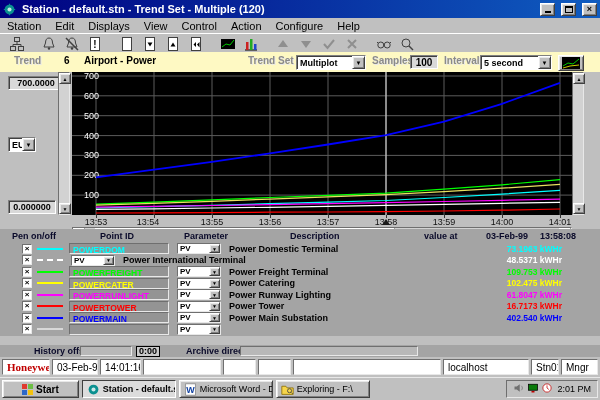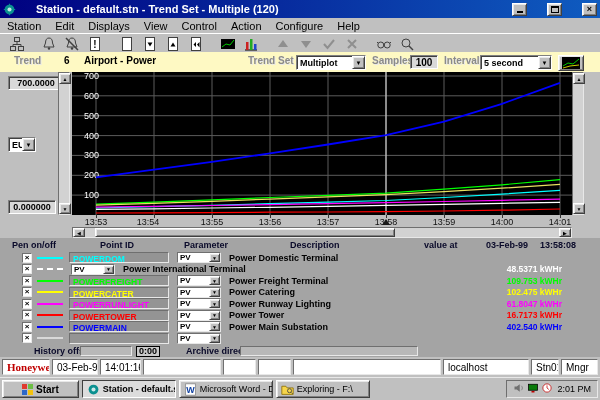--- a/index.html
+++ b/index.html
@@ -13,21 +13,21 @@
              box-shadow: inset 1px 1px 0 #e8e8e8, inset -1px -1px 0 #808080; }
   .sunken  { border-top:1px solid #808080; border-left:1px solid #808080;
              border-right:1px solid #fff; border-bottom:1px solid #fff;
              box-shadow: inset 1px 1px 0 #404040; }
   .sunken-lite { border-top:1px solid #6f6f6f; border-left:1px solid #6f6f6f;
              border-right:1px solid #e8e8e8; border-bottom:1px solid #e8e8e8; }
 
   
   .titlebar { position:absolute; top:0; left:0; right:0; height:18px;
     background:linear-gradient(90deg,#000080,#0f5cc0); color:#fff;
-    display:flex; align-items:center; padding:0 3px; gap:20px; }
+    display:flex; align-items:center; padding:0 3px; gap:6px; }
   .titlebar .ttl { font-size:11px; font-weight:bold; flex:1; white-space:nowrap; overflow:hidden; }
   .tb-btn { width:15px; height:13px; background:#c0c0c0; color:#000;
     display:flex; align-items:center; justify-content:center; font-size:9px; font-weight:bold; }
   .glyph-min { width:6px; height:2px; background:#000; margin-top:6px; }
   .glyph-max { width:8px; height:7px; border:1px solid #000; border-top:2px solid #000; }
   .app-ico { width:13px; height:13px; }
 
   
   .menubar { position:absolute; top:18px; left:0; right:0; height:15px; background:#c0c0c0;
     display:flex; align-items:center; font-size:11px; }
@@ -69,21 +69,21 @@
   .tlabel { position:absolute; top:2px; width:40px; text-align:center; font-size:9px; color:#111; }
   .tmark { position:absolute; top:0; width:1px; height:3px; background:#333; }
   .cursor-marker { position:absolute; top:4px; width:0; height:0;
     border-left:4px solid transparent; border-right:4px solid transparent; border-bottom:6px solid #1a1a1a; }
   .hscroll { position:absolute; left:72px; top:227px; width:500px; height:11px; background:#d2d2d2;
     display:flex; align-items:stretch; }
   .hsb-btn { width:12px; background:#c0c0c0; font-size:5px; display:flex; align-items:center; justify-content:center; }
   .hthumb { width:300px; background:#c0c0c0; margin-left:10px; }
 
   
-  .legend { position:absolute; left:0; top:238px; width:600px; height:107px; background:#a4a4a4; }
+  .legend { position:absolute; left:0; top:229px; width:600px; height:107px; background:#a4a4a4; }
   .leg-head { position:relative; height:13px; font-weight:bold; color:#0a0a2a; }
   .leg-head span { position:absolute; top:2px; }
   .leg-rows { position:absolute; top:14px; left:0; right:0; }
   .leg-row { height:11.5px; display:flex; align-items:center; }
   .chk { margin-left:22px; width:10px; height:10px; background:#fff; font-size:8px; line-height:8px;
     text-align:center; font-weight:bold; flex:0 0 10px; }
   .pen { width:26px; height:0; margin-left:5px; flex:0 0 26px; }
   .pid { margin-left:6px; width:100px; height:11px; background:#949494; font-weight:bold;
     padding:1px 0 0 3px; font-size:8.5px; flex:0 0 100px; white-space:nowrap; overflow:hidden; }
   .leg-row .dd.mini { margin-left:8px; width:44px; height:11px; flex:0 0 44px; }
@@ -376,20 +376,21 @@
   <div class="leg-rows" id="leg-rows">
       <div class="leg-row">
         <span class="chk sunken-lite">×</span>
         <span class="pen" style="border-top:2px solid #00ffff"></span>
         <span class="pid sunken-lite" style="color:#00ffff">POWERDOM</span>
         <span class="dd mini sunken-lite">
           <span class="ddtxt">PV</span>
           <span class="ddarrow raised">▼</span>
         </span>
         <span class="desc">Power Domestic Terminal</span>
+        <span class="val" style="color:#00ffff">73.1963 kWHr</span>
       </div>
       <div class="leg-row">
         <span class="chk sunken-lite">×</span>
         <span class="pen" style="border-top:2px dashed #ffffff"></span>
         <span class="dd mini sunken-lite">
           <span class="ddtxt">PV</span>
           <span class="ddarrow raised">▼</span>
         </span>
         <span class="desc">Power International Terminal</span>
         <span class="val" style="color:#ffffff">48.5371 kWHr</span>

